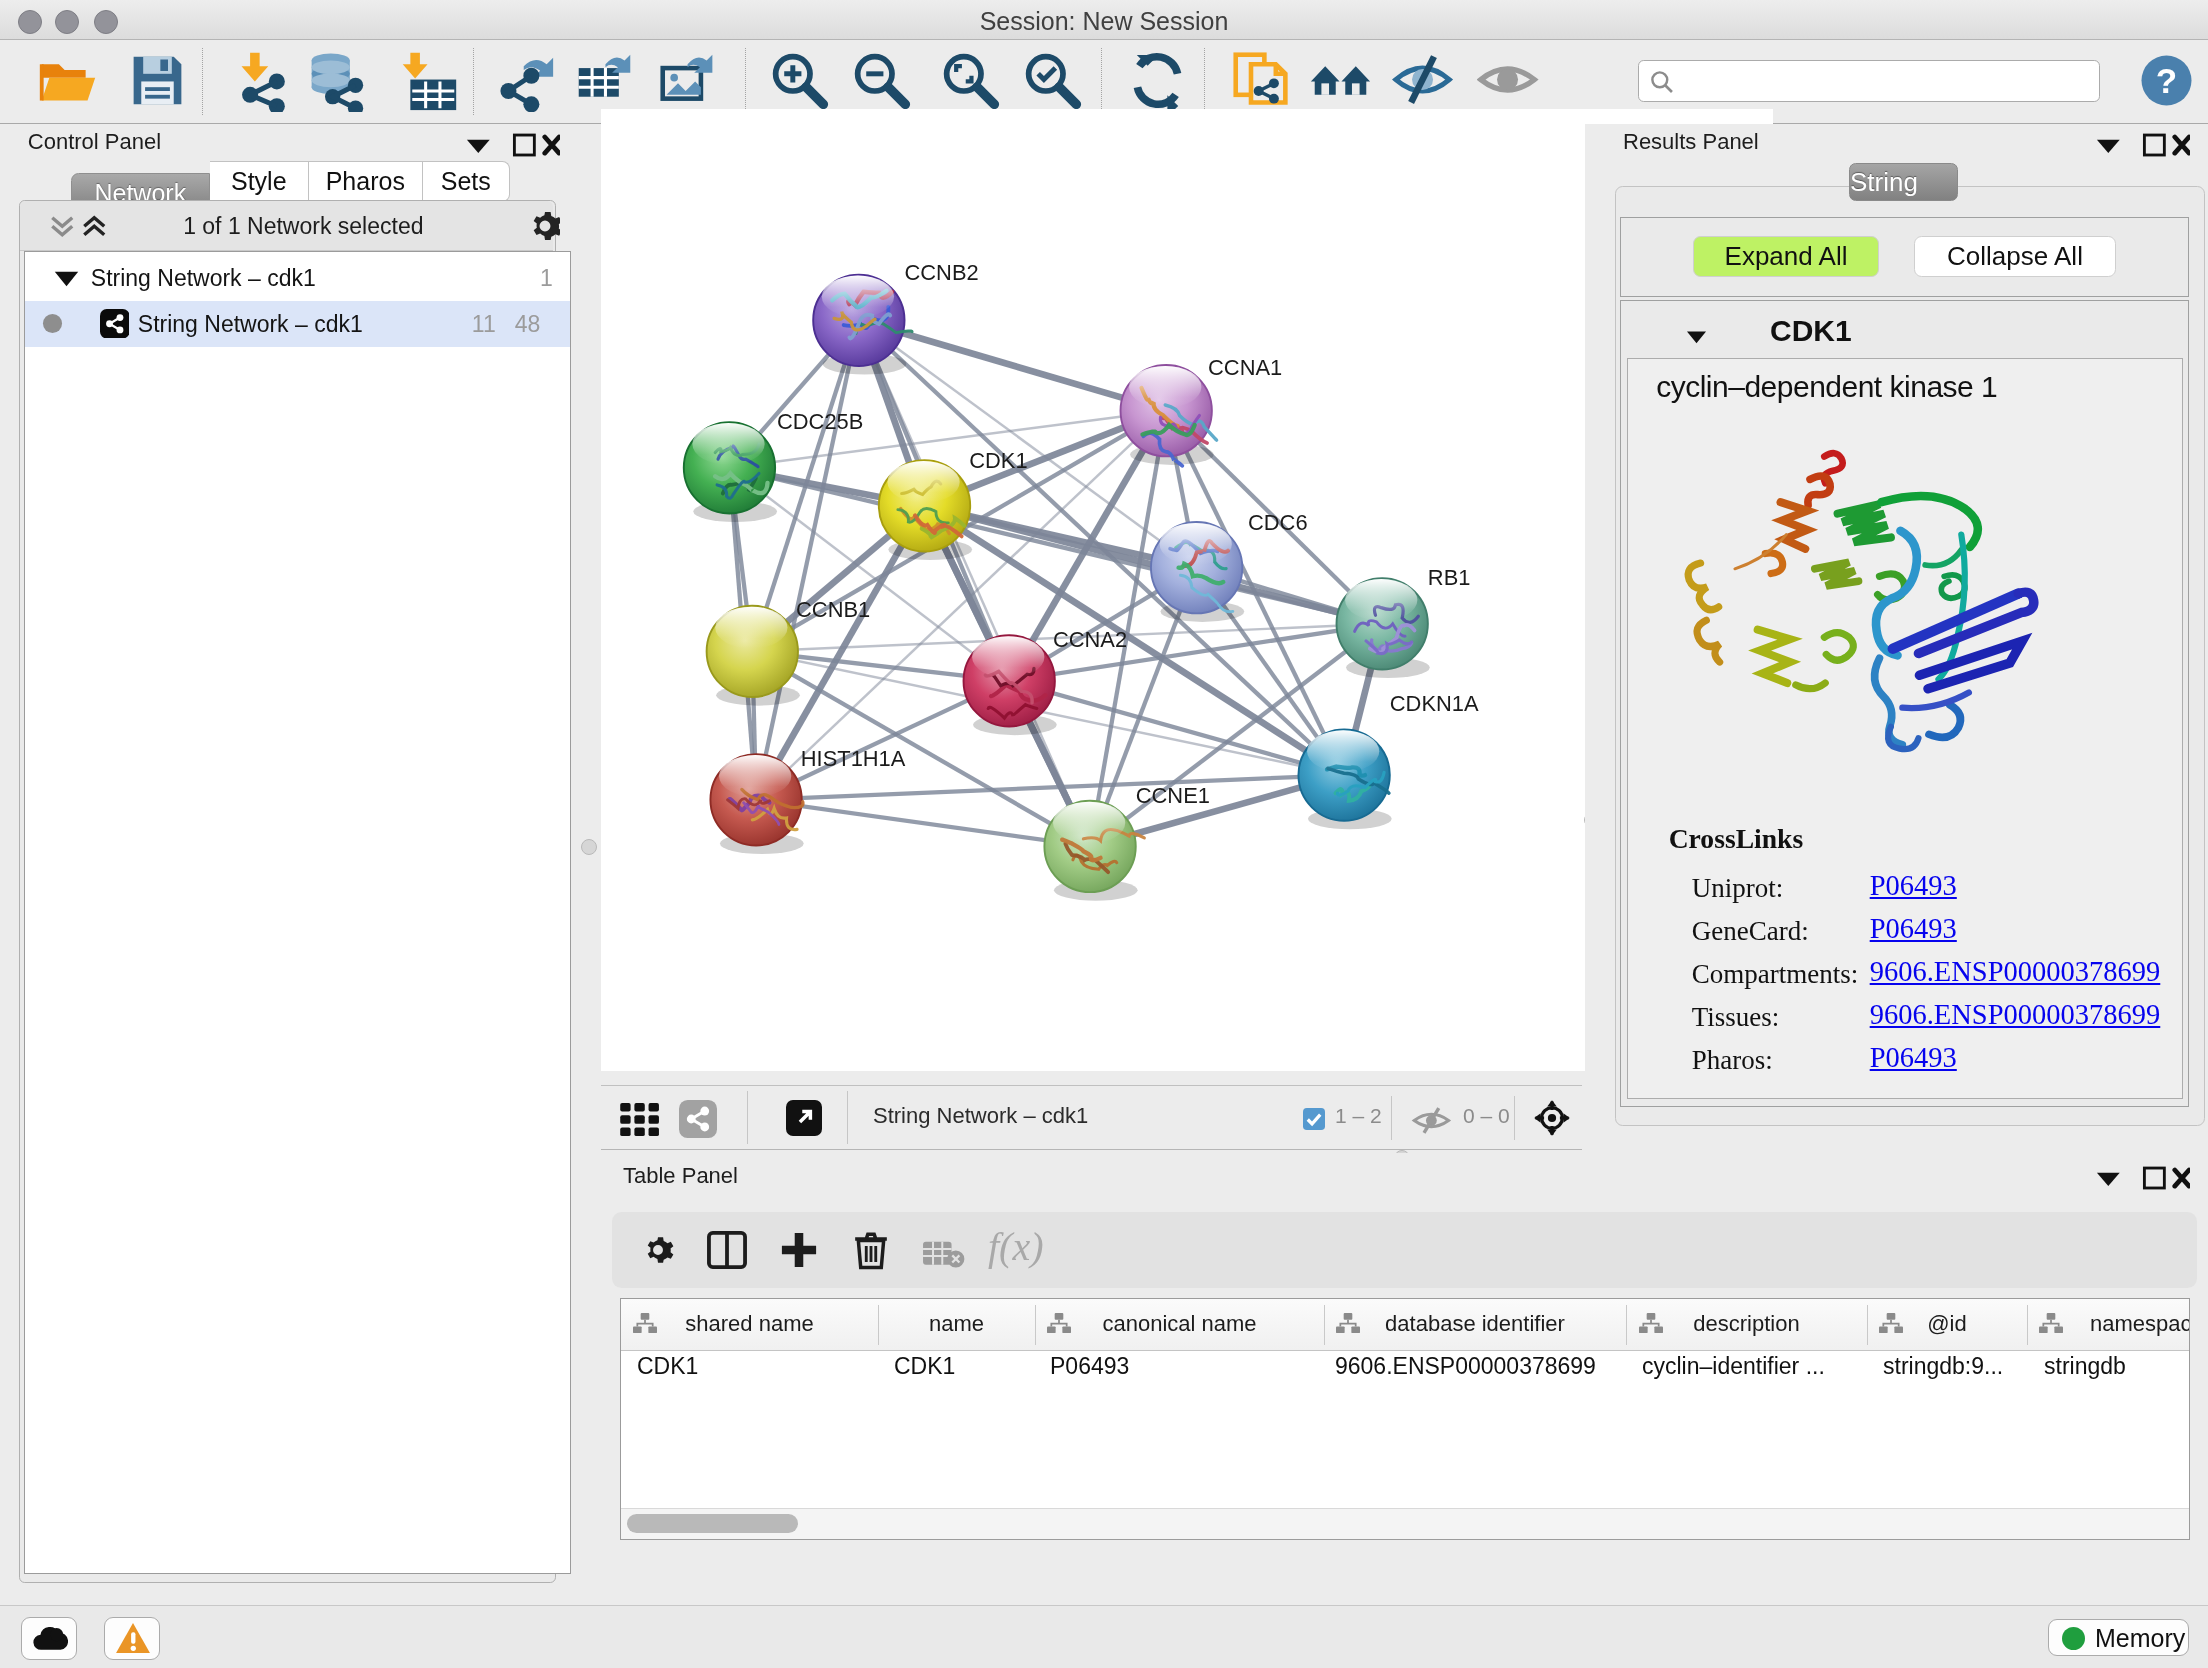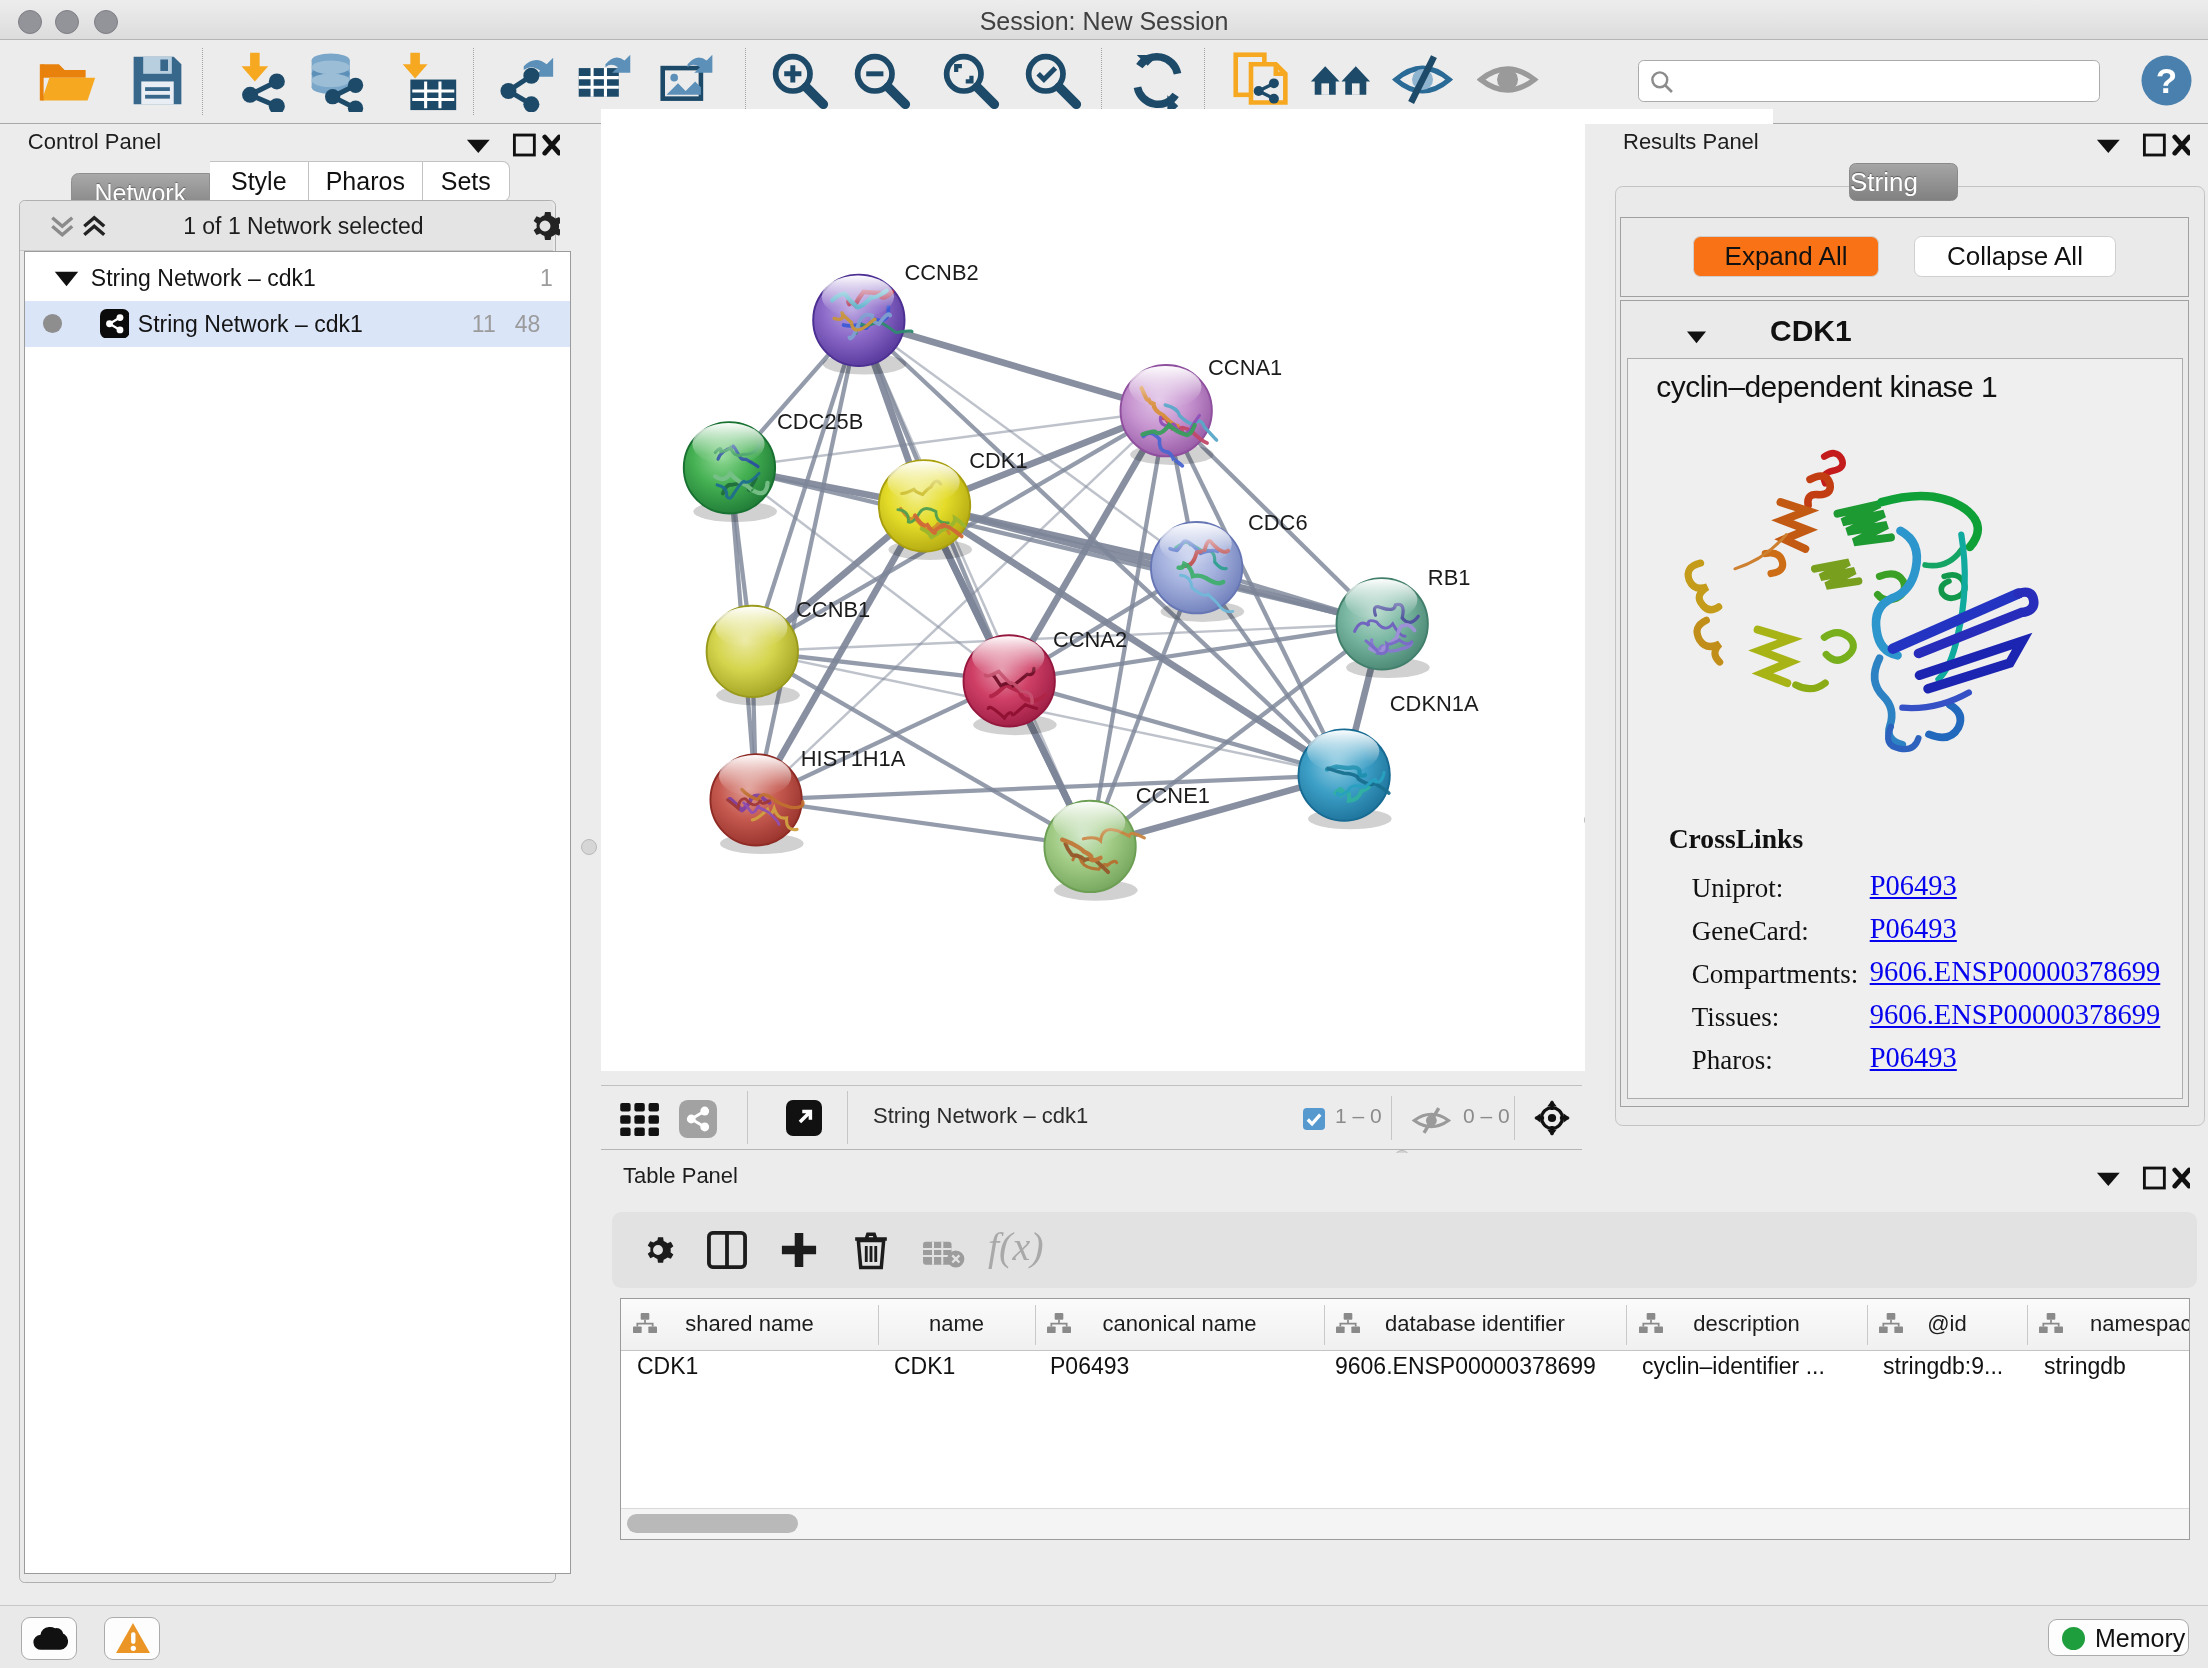--- a/index.html
+++ b/index.html
@@ -515,21 +515,21 @@
   <svg style="position:absolute;left:185px;top:14.3px;" width="36" height="36" viewBox="0 0 31 31">
     <rect x="0" y="0" width="31" height="31" rx="6" fill="#111"></rect>
     <path d="M12 19 L20 11 M14 10 h7 v7" stroke="#fff" stroke-width="3" fill="none"></path>
   </svg>
   <div style="position:absolute;left:246px;top:4.8px;height:53px;border-left:1px solid #c6c6c6;"></div>
   <div style="position:absolute;left:272px;top:17px;font-size:22px;color:#2b2b2b;">String Network – cdk1</div>
   <svg style="position:absolute;left:702px;top:22px;" width="22" height="22" viewBox="0 0 23 23">
     <rect x="0" y="0" width="23" height="23" rx="4" fill="#5599cf"></rect>
     <path d="M5 12 l4.5 4.5 L18 7" stroke="#fff" stroke-width="3.4" fill="none"></path>
   </svg>
-  <div style="position:absolute;left:734px;top:18px;font-size:21px;color:#8b8b8b;">1 – 0</div>
+  <div style="position:absolute;left:734px;top:18px;font-size:21px;color:#8b8b8b;">1 – 2</div>
   <div style="position:absolute;left:790px;top:9.5px;height:44px;border-left:1px solid #c6c6c6;"></div>
   <svg style="position:absolute;left:810px;top:21px;" width="42" height="27" viewBox="0 0 33 22">
     <path d="M2 11 Q16 1 30 11 Q16 21 2 11 z" fill="none" stroke="#9a9a9a" stroke-width="2.4"></path>
     <circle cx="16" cy="11" r="4.4" fill="#9a9a9a"></circle>
     <path d="M22 1 L10 21" stroke="#9a9a9a" stroke-width="2.8"></path>
   </svg>
   <div style="position:absolute;left:862px;top:18px;font-size:21px;color:#8b8b8b;">0 – 0</div>
   <div style="position:absolute;left:913px;top:9.5px;height:44px;border-left:1px solid #c6c6c6;"></div>
   <svg style="position:absolute;left:932px;top:13.3px;" width="38" height="38" viewBox="0 0 24 24">
     <g stroke="#111" stroke-width="2" fill="none">
@@ -558,21 +558,21 @@
     <path d="M84 4 L99 21 M99 4 L84 21" stroke="#111" stroke-width="5" stroke-linecap="round"></path>
   </svg>
 
   <div style="position:absolute;left:29.5px;top:62px;width:588px;height:938px;
        border:1px solid #c3c3c3;border-radius:7.6px;background:#eaeaea;"></div>
   <div style="position:absolute;left:264px;top:39px;width:107px;height:36px;border-radius:6.7px;
        background:linear-gradient(#a5a5a5,#818181);border:1px solid #8a8a8a;color:#fff;
        font-size:26px;text-align:left;line-height:36px;text-shadow:0 -1px 1px rgba(0,0,0,.4);">String</div>
 
   <div style="position:absolute;left:35px;top:93px;width:567px;height:78px;border:1px solid #9fa0a0;background:#eaeaea;">
-    <div style="position:absolute;left:72px;top:18px;width:184px;height:39px;background:#f97316;
+    <div style="position:absolute;left:72px;top:18px;width:184px;height:39px;background:#bef264;
          border:1px solid #cfcfcf;border-radius:7.6px;text-align:center;line-height:39px;font-size:26px;color:#111;">Expand All</div>
     <div style="position:absolute;left:293px;top:18px;width:200px;height:39px;background:#fff;
          border:1px solid #cfcfcf;border-radius:7.6px;text-align:center;line-height:39px;font-size:26px;color:#111;">Collapse All</div>
   </div>
 
   <div style="position:absolute;left:35px;top:176px;width:567px;height:805px;border:1px solid #9fa0a0;background:#eaeaea;">
     <svg style="position:absolute;left:65px;top:28.5px;" width="21" height="14.3" viewBox="0 0 22 15">
         <path d="M1 1.5 h20 L11 14 z" fill="#111"></path>
       </svg>
     <div style="position:absolute;left:149px;top:13.3px;font-size:30px;font-weight:bold;color:#111;">CDK1</div>

